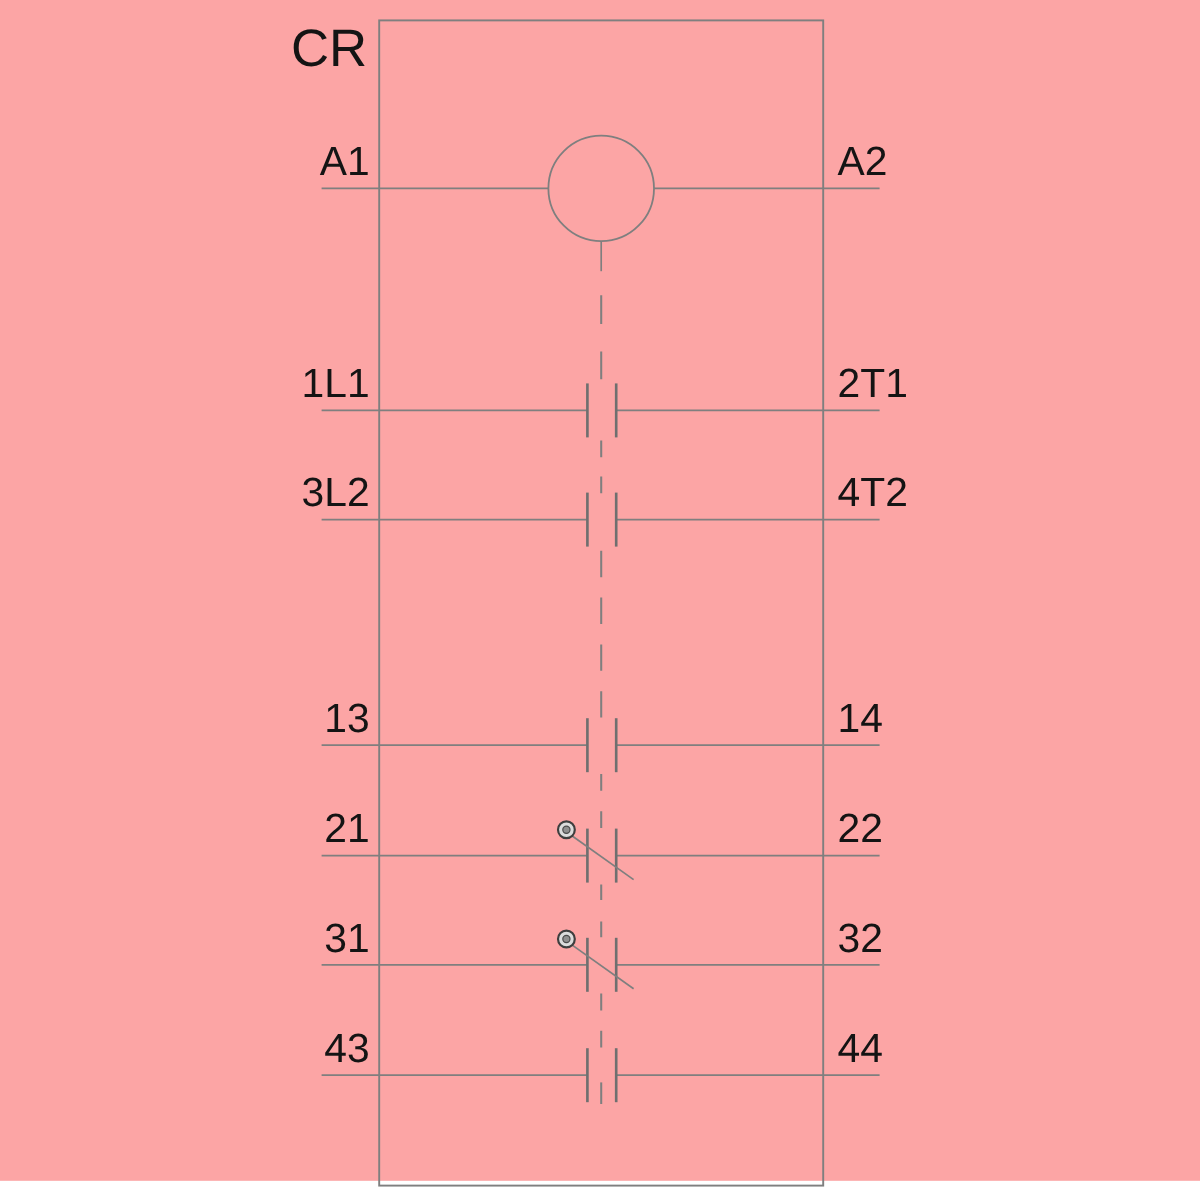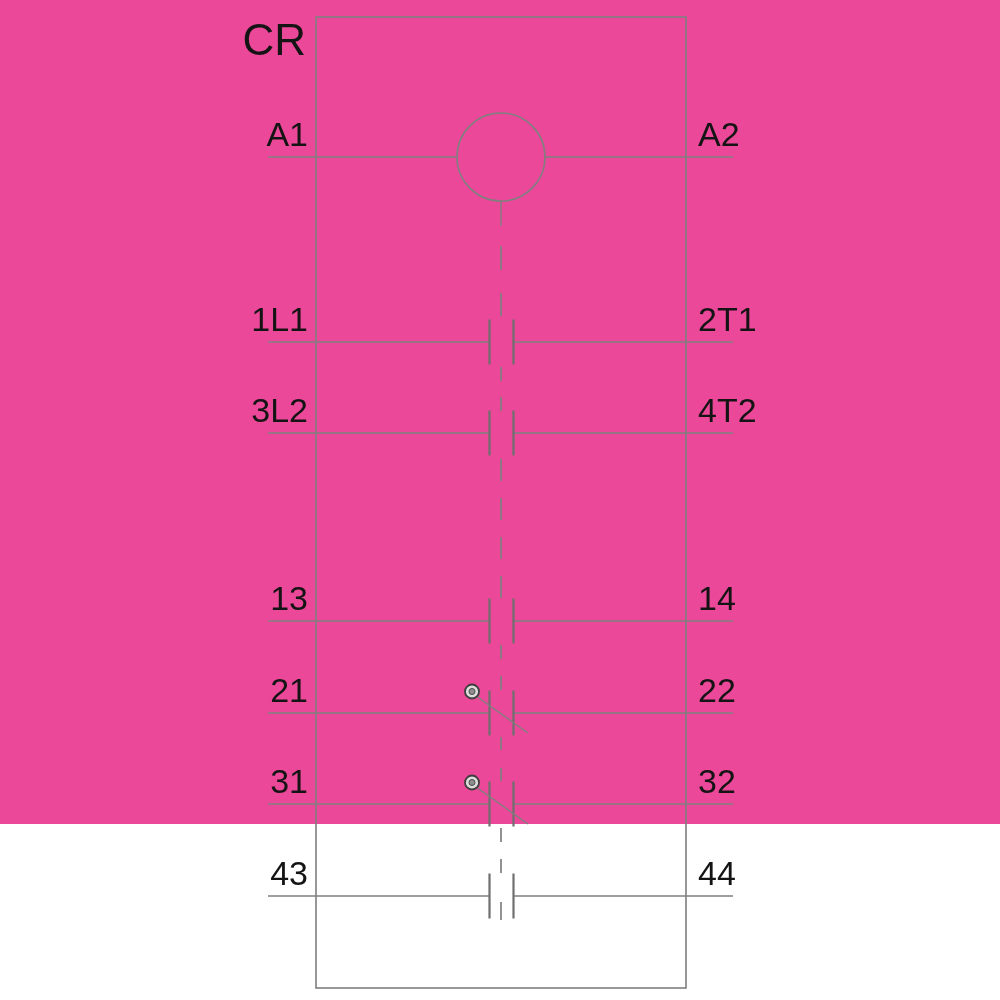--- a/index.html
+++ b/index.html
@@ -6,22 +6,22 @@
     margin: 0;
     padding: 0;
     background: #ffffff;
     width: 1000px;
     height: 1000px;
     font-family: "Liberation Sans", sans-serif;
   }
   #canvas {
     position: relative;
     width: 1000px;
-    height: 824px;
-    background: #ec4899;
+    height: 984px;
+    background: #fca5a5;
   }
   svg { display: block; }
   .wire   { stroke: var(--line, #7f7f7f); stroke-width: 1.4; fill: none; }
   .dashed { stroke: var(--line, #7f7f7f); stroke-width: 1.7; fill: none; }
   .bar    { stroke: var(--bar, #6f6f6f);  stroke-width: 2.2; fill: none; }
   .sym    { stroke: var(--line, #7f7f7f); stroke-width: 1.5; fill: none; }
   .outline{ stroke: var(--line, #7f7f7f); stroke-width: 1.6; fill: none; }
   .pivot-outer { stroke: #3e3e3e; stroke-width: 1.8; fill: #dcdcdc; }
   .pivot-inner { stroke: #4a4a4a; stroke-width: 1;   fill: #8f8f8f; }
   .designator {

